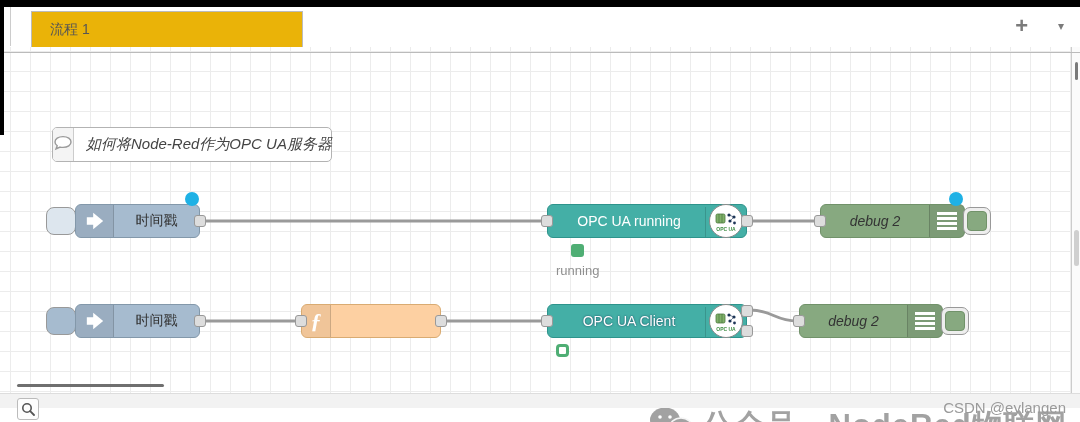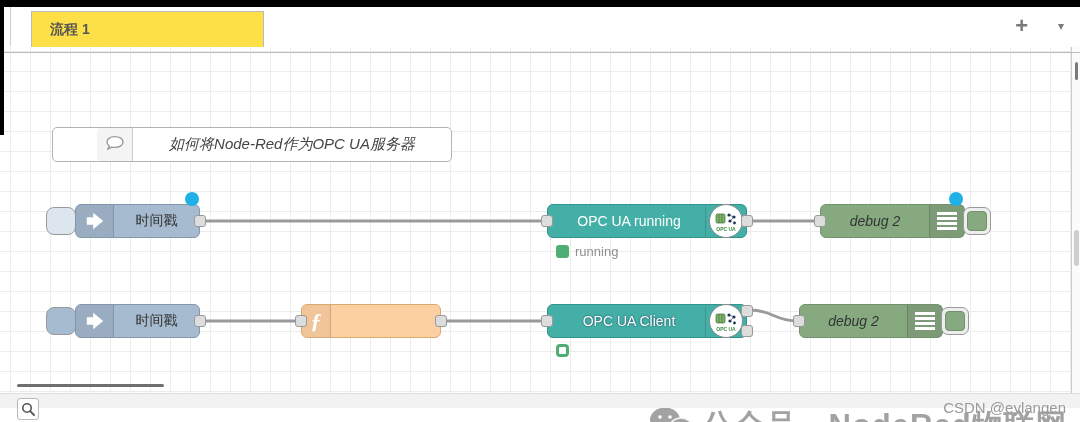--- a/index.html
+++ b/index.html
@@ -8,23 +8,23 @@
 
   
   .topbar-black { position:absolute; left:0; top:0; width:1080px; height:7px; background:#000; z-index:9; }
   .leftbar-black { position:absolute; left:0; top:0; width:4px; height:135px; background:#000; z-index:9; }
 
   
   .tabbar { position:absolute; left:0; top:7px; width:1080px; height:40px; background:#fff; z-index:6; }
   .tabbar-bottom { position:absolute; left:0; top:45px; width:1080px; height:1px; background:#bbb; }
   .tabbar-sep { position:absolute; left:10px; top:0; width:1px; height:39px; background:#ccc; }
   .tab {
-    position:absolute; left:31px; top:4px; width:233px; height:36px;
-    background:#fde047; border:1px solid #bbb; border-bottom:none; z-index:7;
-    line-height:34px; padding-left:18px; font-size:14px; font-weight:bold; color:#555;
+    position:absolute; left:31px; top:4px; width:272px; height:36px;
+    background:#eab308; border:1px solid #bbb; border-bottom:none; z-index:7;
+    line-height:34px; padding-left:18px; font-size:14px; font-weight:normal; color:#555;
     cursor:pointer;
   }
   .tab-actions { position:absolute; right:0; top:0; height:40px; }
   .add-flow { position:absolute; right:52px; top:6px; font-size:22px; font-weight:bold; color:#7b7b7b; cursor:pointer; line-height:26px; }
   .flow-caret { position:absolute; right:16px; top:12px; font-size:12px; color:#7b7b7b; cursor:pointer; }
 
   
   .canvas {
     position:absolute; left:0; top:47px; width:1071px; height:346px; background:#fff;
     background-image:
@@ -90,21 +90,21 @@
   .debug { background:var(--debug,#87a980); border:1px solid #71926a;justify-content:space-between; }
   .debug .icon-band { width:35px; background:rgba(0,0,0,0.08); border-left:1px solid rgba(0,0,0,0.15); display:flex; flex-direction:column; align-items:center; justify-content:center; gap:2px; }
   .debug .icon-band i { display:block; width:20px; height:3px; background:#fff; }
   .debug-toggle {
     position:absolute; width:28px; height:28px; background:#eee; border:1px solid #999; border-radius:7px; z-index:2; cursor:pointer;
     display:flex; align-items:center; justify-content:center;
   }
   .debug-toggle .inner { width:20px; height:20px; background:var(--debug,#87a980); border:1px solid #71926a; border-radius:4px; }
 
   
-  .status { position:absolute; display:flex; align-items:center; gap:6px; z-index:2; }
+  .status { position:absolute; display:flex; align-items:center; gap:6px; z-index:2;flex-direction:column; }
   .status .dot-filled { width:13px; height:13px; border-radius:3px; background:var(--status_green,#4fae74); }
   .status .dot-ring { width:13px; height:13px; border-radius:4px; background:#fff; border:3px solid var(--status_green,#4fae74); }
   .status .stext { font-size:13px; color:#8f8f8f; white-space:nowrap; }
 
   
   .wm-wechat { position:absolute; left:648px; top:358px; display:flex; align-items:center; gap:8px; z-index:5; pointer-events:none; }
   .wm-wechat .wm-text { font-size:31px; color:#a2a2a2; font-weight:bold; letter-spacing:1px; white-space:nowrap; }
   .hline { position:absolute; left:17px; top:337px; width:147px; height:3px; background:#6f6f6f; border-radius:2px; z-index:2; }
 
   
@@ -135,21 +135,21 @@
   <div class="canvas">
 
     <svg class="wires" viewBox="0 0 1071 346">
       <path d="M197 174 H549"></path>
       <path d="M746 174 H822"></path>
       <path d="M197 274 H303"></path>
       <path d="M439 274 H549"></path>
       <path d="M750 263 C772 263 775 274 797 274"></path>
     </svg>
 
-    <div class="comment" style="left:52px; width:400px;padding-left:44px;">
+    <div class="comment" style="left:52px; width:280px;">
       <span class="icon-band">
         <span>
           <svg width="20" height="16" viewBox="0 0 20 16">
               <path d="M2 7c0-3 3.2-5.4 8-5.4S18 4 18 7s-3.2 5.4-8 5.4c-1 0-2-.1-2.9-.3L3 14l1.2-3.2C2.8 9.8 2 8.5 2 7z" fill="#fff" stroke="#9a9a9a" stroke-width="1.4"></path>
             </svg>
         </span>
       </span>
       <span class="label">如何将Node-Red作为OPC UA服务器</span>
     </div>
 

